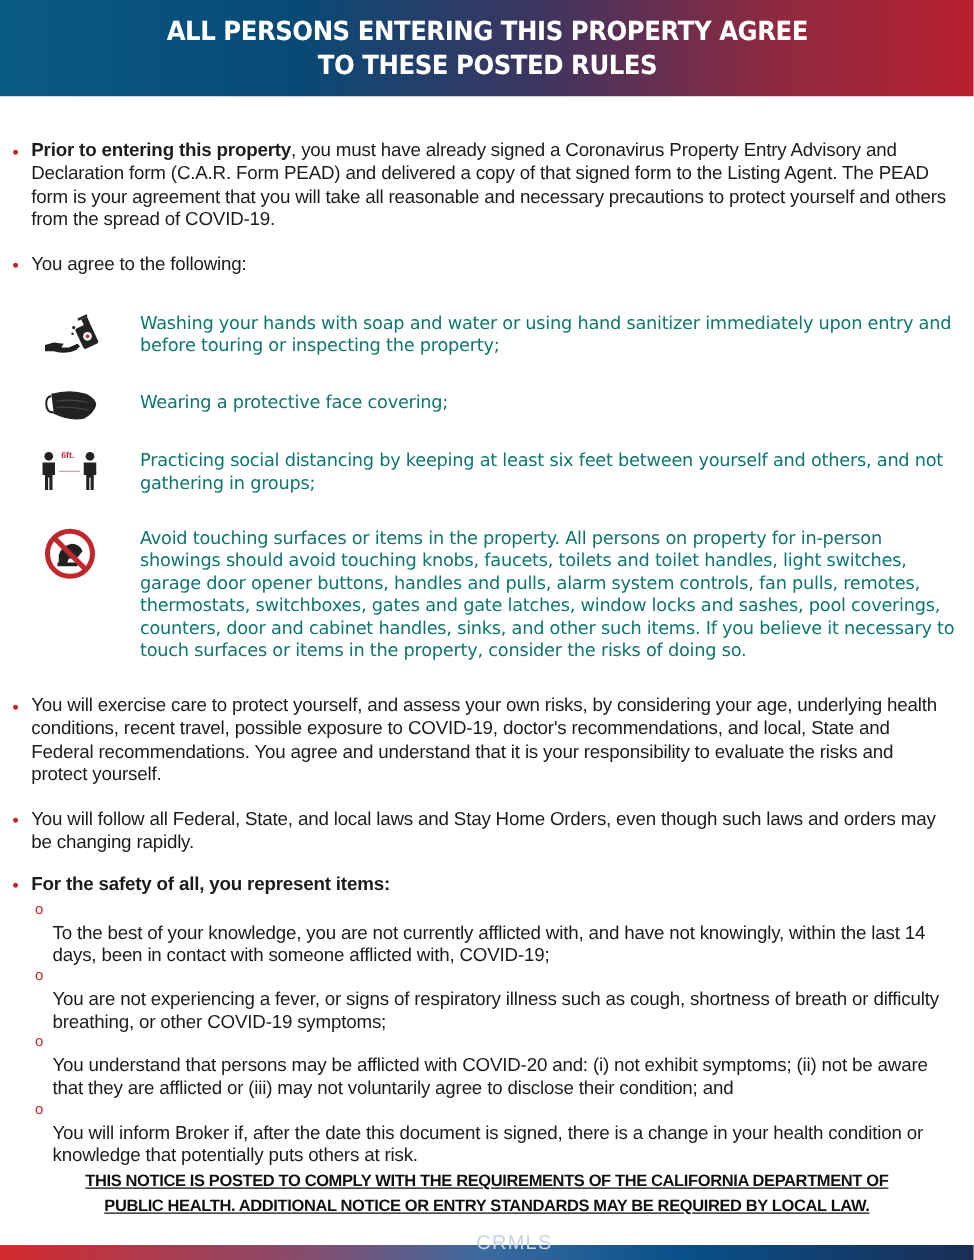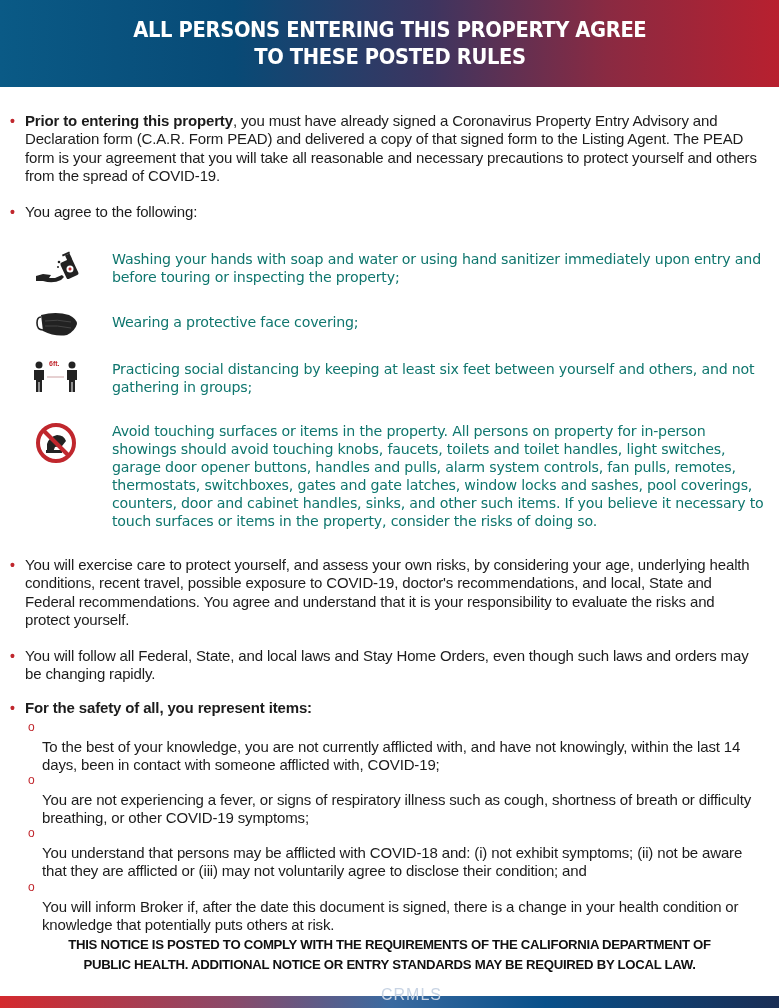--- a/index.html
+++ b/index.html
@@ -1,20 +1,20 @@
 <!DOCTYPE html>
 <html><head>
 <meta charset="utf-8">
 <style>
   * { box-sizing: border-box; margin: 0; padding: 0; }
   html, body { width: 779px; height: 1008px; background: #ffffff; overflow: hidden; }
   body { position: relative; font-family: "Liberation Sans", sans-serif; color: #1a1a1a; }
 
   .header {
-    position: absolute; left: 0; top: 0; width: 779px; height: 87px;
+    position: absolute; left: 0; top: 0; width: 779px; height: 77px;
     background: linear-gradient(90deg, #0a5a86 0%, #084a76 30%, #3c3560 55%, #8a2a42 78%, #b8202f 100%);
     display: flex; flex-direction: column; align-items: center; justify-content: center;
   }
   .header .line {
     color: #ffffff; font-family: "DejaVu Sans", sans-serif; font-weight: bold;
     font-size: 21px; letter-spacing: -0.4px; line-height: 27px; transform: scaleX(0.93);
   }
 
   .bullet {
     position: absolute; left: 10px; width: 752px;
@@ -43,21 +43,21 @@
     position: absolute; left: 28px; width: 735px;
     font-family: "Liberation Sans", sans-serif; font-size: 15px; line-height: 18.3px; color: #1c1c1c;
     letter-spacing: -0.15px;
   }
   .sub .o { position: absolute; left: 0; top: 0; font-size: 12px; color: #c0272d; }
   .sub .stext { display: block; padding-left: 14px; margin-top: 20px; }
 
   .notice {
     position: absolute; left: 0; top: 935px; width: 779px; text-align: center;
     font-family: "Liberation Sans", sans-serif; font-weight: bold; font-size: 13.2px;
-    line-height: 20px; color: #111; letter-spacing: -0.3px;
+    line-height: 20px; color: #111; letter-spacing: -0.3px; text-decoration: underline;
   }
 
   .footer-bar {
     position: absolute; left: 0; top: 996px; width: 779px; height: 12px;
     background: linear-gradient(90deg, #d42a2e 0%, #8a4a6a 30%, #3a6aa0 50%, #08508a 70%, #1a2e55 100%);
   }
   .watermark {
     position: absolute; left: 365px; top: 986px; font-family: "Liberation Sans", sans-serif;
     font-size: 16px; color: #c8d4e4; letter-spacing: 1px; margin-left: 16px;
   }
@@ -151,21 +151,21 @@
 <div class="sub" style="top:718px;">
   <span class="o">o</span>
   <span class="stext">To the best of your knowledge, you are not currently afflicted with, and have not knowingly, within the last 14 days, been in contact with someone afflicted with, COVID-19;</span>
 </div>
 <div class="sub" style="top:771px;">
   <span class="o">o</span>
   <span class="stext">You are not experiencing a fever, or signs of respiratory illness such as cough, shortness of breath or difficulty breathing, or other COVID-19 symptoms;</span>
 </div>
 <div class="sub" style="top:824px;">
   <span class="o">o</span>
-  <span class="stext">You understand that persons may be afflicted with COVID-18 and: (i) not exhibit symptoms; (ii) not be aware that they are afflicted or (iii) may not voluntarily agree to disclose their condition; and</span>
+  <span class="stext">You understand that persons may be afflicted with COVID-20 and: (i) not exhibit symptoms; (ii) not be aware that they are afflicted or (iii) may not voluntarily agree to disclose their condition; and</span>
 </div>
 <div class="sub" style="top:878px;">
   <span class="o">o</span>
   <span class="stext">You will inform Broker if, after the date this document is signed, there is a change in your health condition or knowledge that potentially puts others at risk.</span>
 </div>
 
 <div class="notice">
   <div>THIS NOTICE IS POSTED TO COMPLY WITH THE REQUIREMENTS OF THE CALIFORNIA DEPARTMENT OF</div>
   <div>PUBLIC HEALTH.  ADDITIONAL NOTICE OR ENTRY STANDARDS MAY BE REQUIRED BY LOCAL LAW.</div>
 </div>

